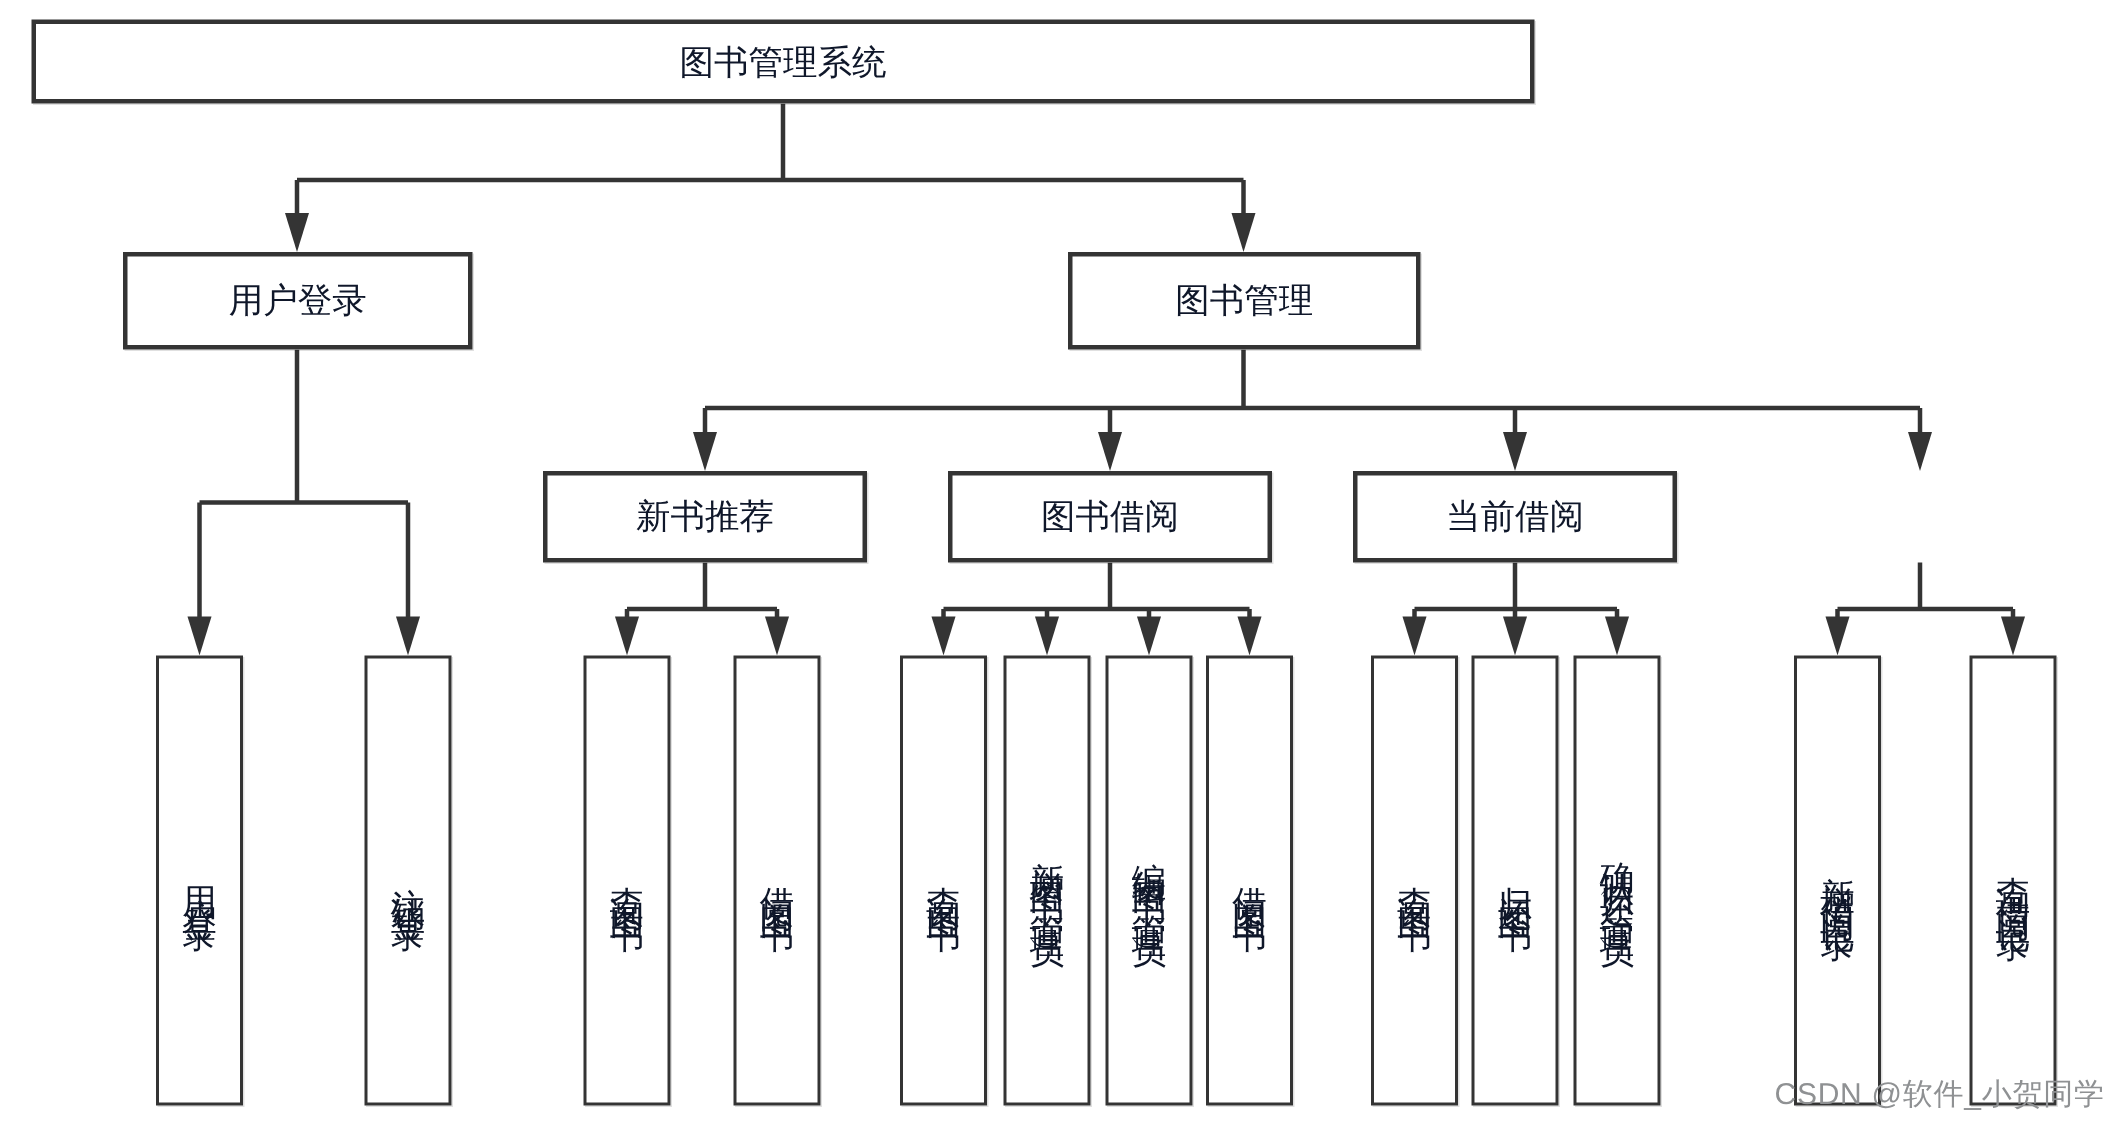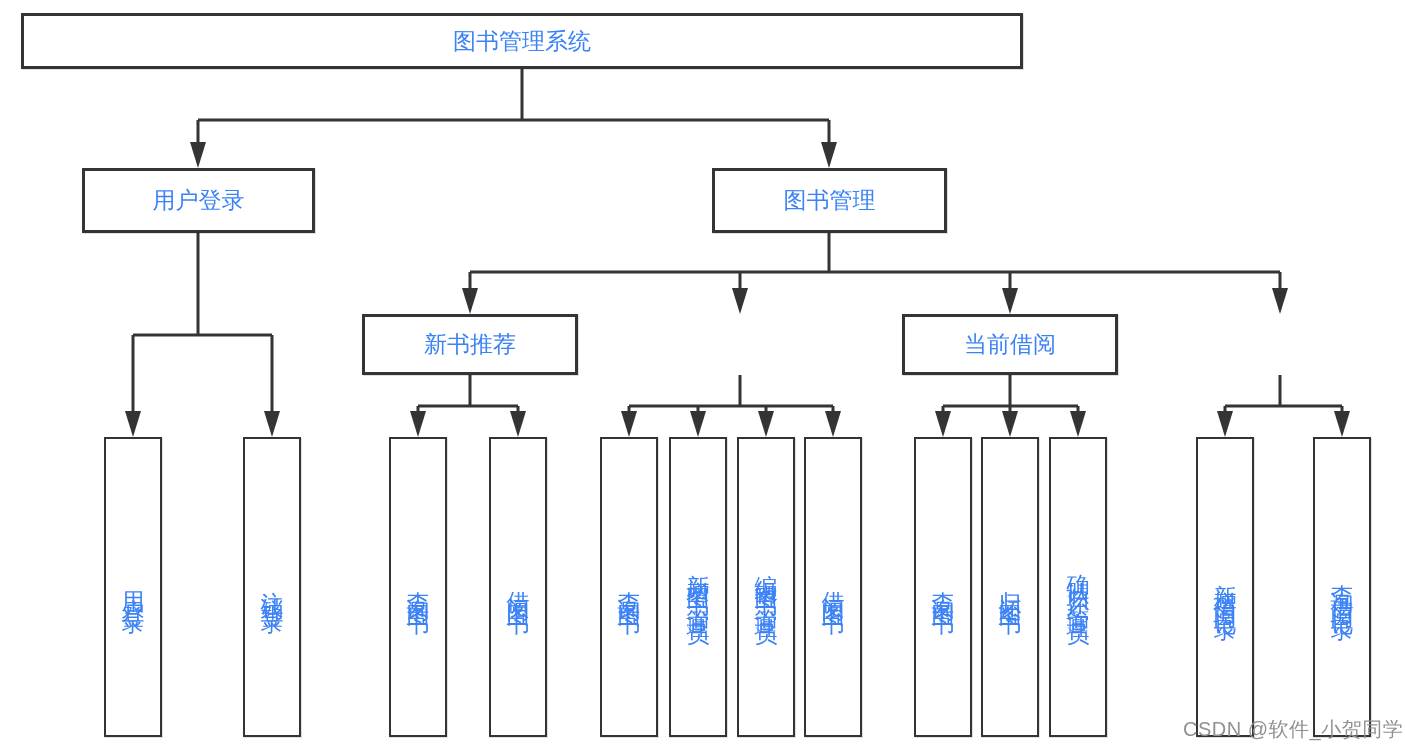--- a/index.html
+++ b/index.html
@@ -13,21 +13,21 @@
   .wires{position:absolute;left:0;top:0;z-index:1;}
   .box{
     position:absolute;
     z-index:2;
     background:#ffffff;
     border:3px solid #343434;
     box-sizing:border-box;
     display:flex;
     align-items:center;
     justify-content:center;
-    color:#3b82f6;
+    color:#0f172a;
     font-size:23px;
     text-align:center;
     box-shadow:1px 1px 0 rgba(0,0,0,0.12);
   }
   .tall{
     border-width:2.5px;
     writing-mode:vertical-rl;
     font-size:23px;
     letter-spacing:7px;
     line-height:1;
@@ -85,20 +85,21 @@
       <polygon points="1334,411 1350,411 1342,437"></polygon>
     </g>
   </svg>
 
   <div class="box" style="left:21px;top:13px;width:1002px;height:56px;">图书管理系统</div>
 
   <div class="box" style="left:82px;top:168px;width:233px;height:65px;">用户登录</div>
   <div class="box" style="left:362px;top:314px;width:216px;height:61px;">新书推荐</div>
 
   <div class="box" style="left:712px;top:168px;width:235px;height:65px;">图书管理</div>
+  <div class="box" style="left:632px;top:314px;width:216px;height:61px;">图书借阅</div>
   <div class="box" style="left:902px;top:314px;width:216px;height:61px;">当前借阅</div>
 
   <div class="box tall" style="left:104px;top:437px;width:58px;height:300px;">用户登录</div>
   <div class="box tall" style="left:243px;top:437px;width:58px;height:300px;">注销登录</div>
 
   <div class="box tall" style="left:389px;top:437px;width:58px;height:300px;">查询图书</div>
   <div class="box tall" style="left:489px;top:437px;width:58px;height:300px;">借阅图书</div>
 
   <div class="box tall" style="left:600px;top:437px;width:58px;height:300px;">查询图书</div>
   <div class="box tall" style="left:669px;top:437px;width:58px;height:300px;">新增图书（管理员）</div>

